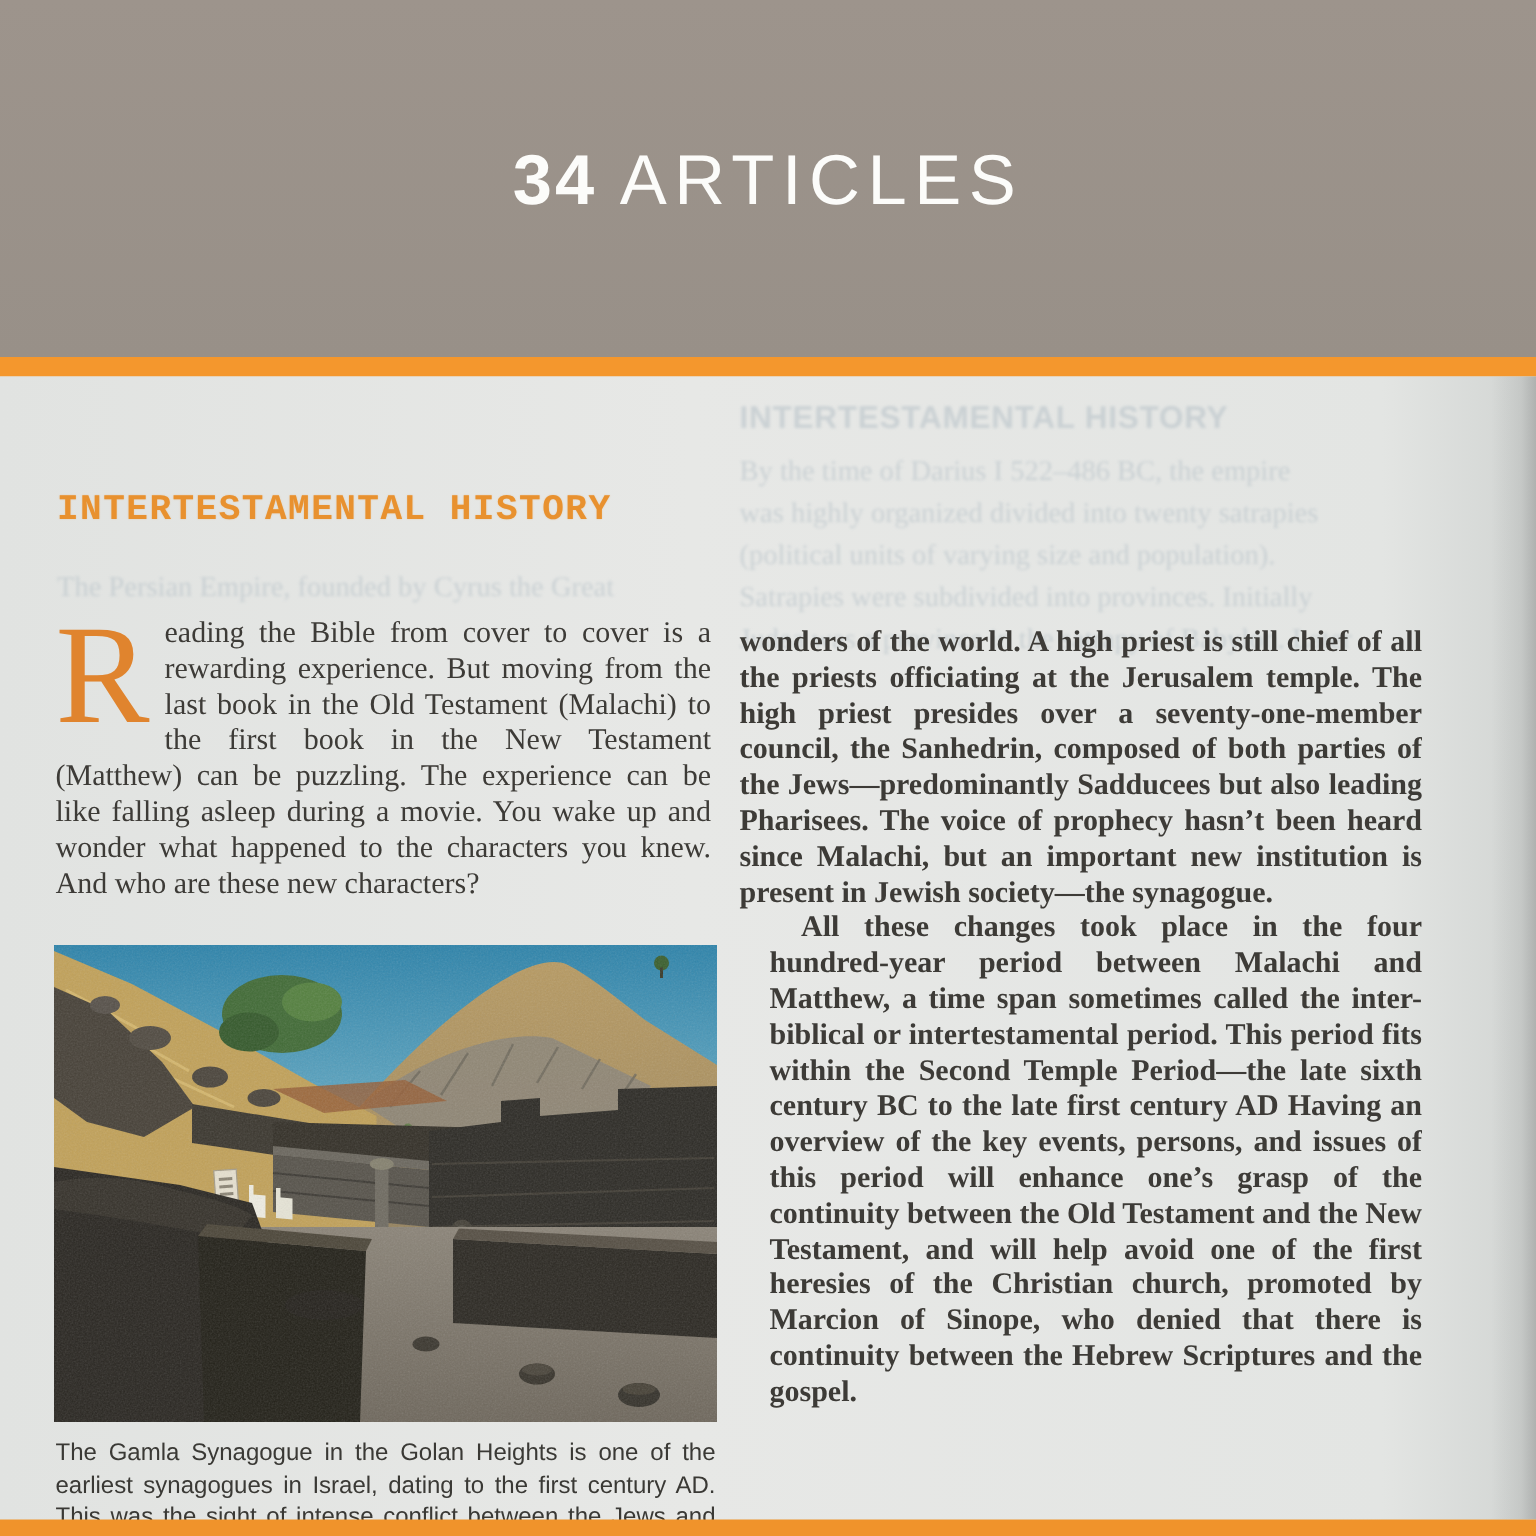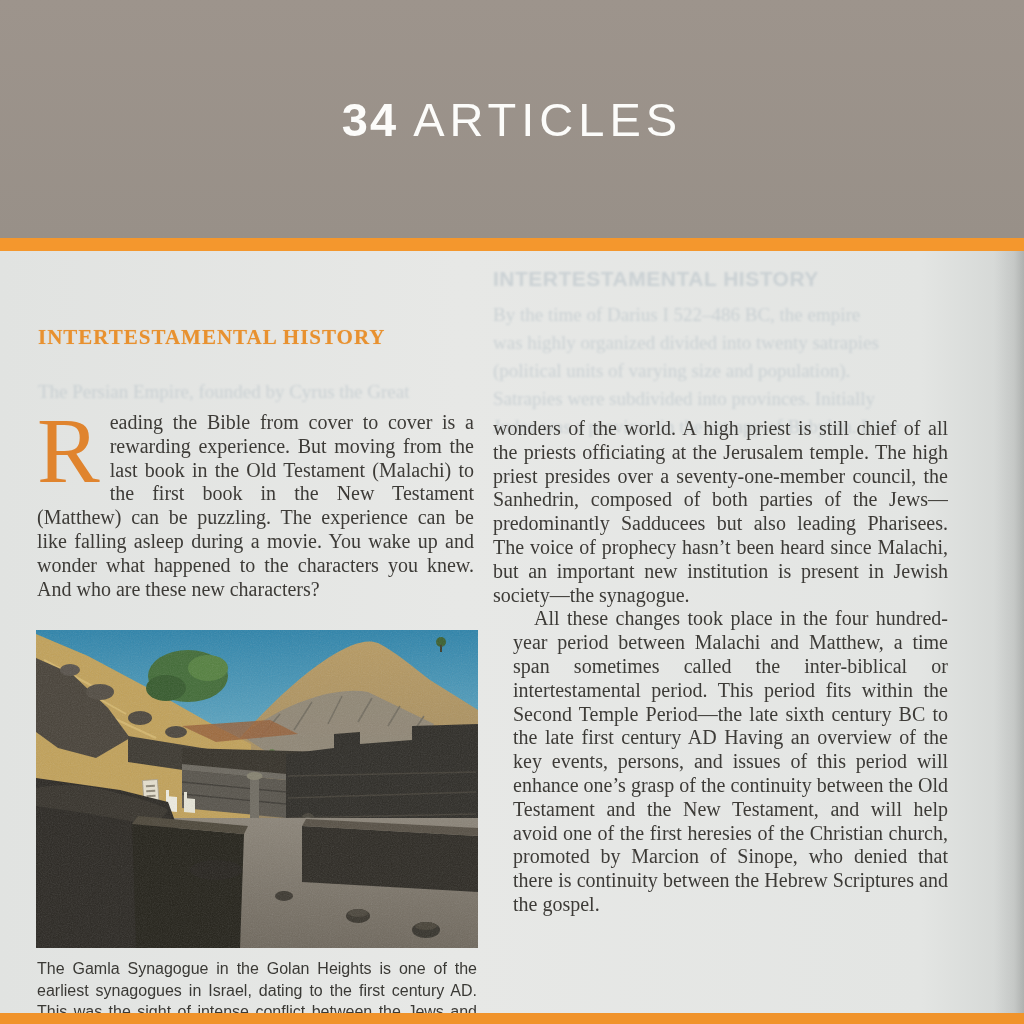--- a/index.html
+++ b/index.html
@@ -40,33 +40,33 @@
   .ghost-heading{
     font-family:"Liberation Sans",sans-serif;font-weight:700;font-size:21px;
     display:block;margin-bottom:10px;letter-spacing:.5px;
   }
   .ghost-line{display:block;font-size:19px;line-height:28px;}
   .ghost-left{left:38px;top:130px;width:440px;font-size:19px;}
   .ghost-right{left:493px;top:16px;width:452px;}
   
   .article-heading{
     position:absolute;left:38px;top:60px;
-    font-family:Liberation Serif, serif;font-weight:700;
-    font-size:21px;letter-spacing:1px;color:#e8912f;
+    font-family:Liberation Mono, monospace;font-weight:700;
+    font-size:24px;letter-spacing:1px;color:#e8912f;
     text-shadow:0 0 1px rgba(232,145,47,.4);
   }
   
   .col{
     position:absolute;color:#3d3b37;font-size:20px;line-height:23.8px;
     text-align:justify;overflow:hidden;
   }
   .col p{margin:0;}
   .col p + p{text-indent:21px;margin-left:20px;}
   .col-left{left:37px;top:160px;width:437px;height:200px;}
-  .col-right{left:493px;top:166px;width:455px;height:596px;}
+  .col-right{left:493px;top:166px;width:455px;height:596px;font-weight:bold;}
   .dropcap{
     float:left;color:#e0842e;font-size:94px;line-height:70px;
     padding:4px 10px 0 0;font-family:"Liberation Serif",serif;
   }
   
   .photo{position:absolute;left:36px;top:379px;width:442px;height:318px;}
   .photo svg{display:block;}
   
   .caption{
     position:absolute;left:37px;top:707px;width:440px;

